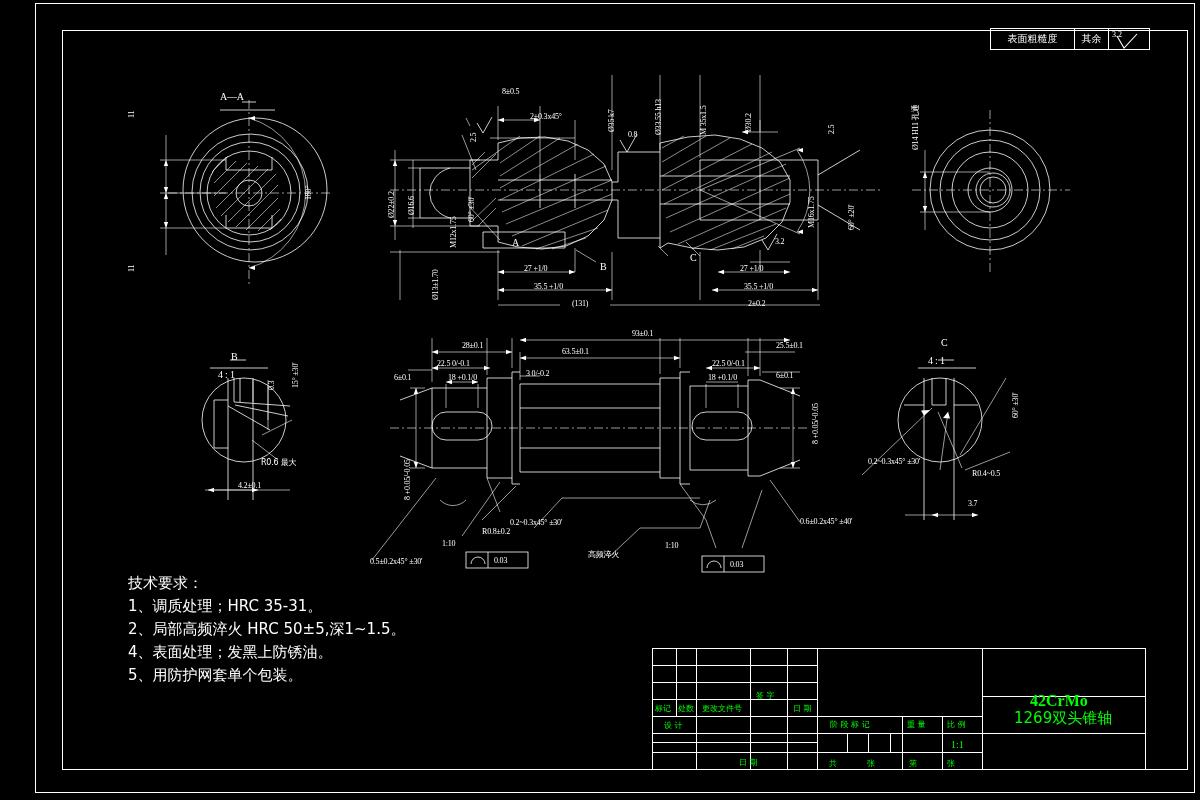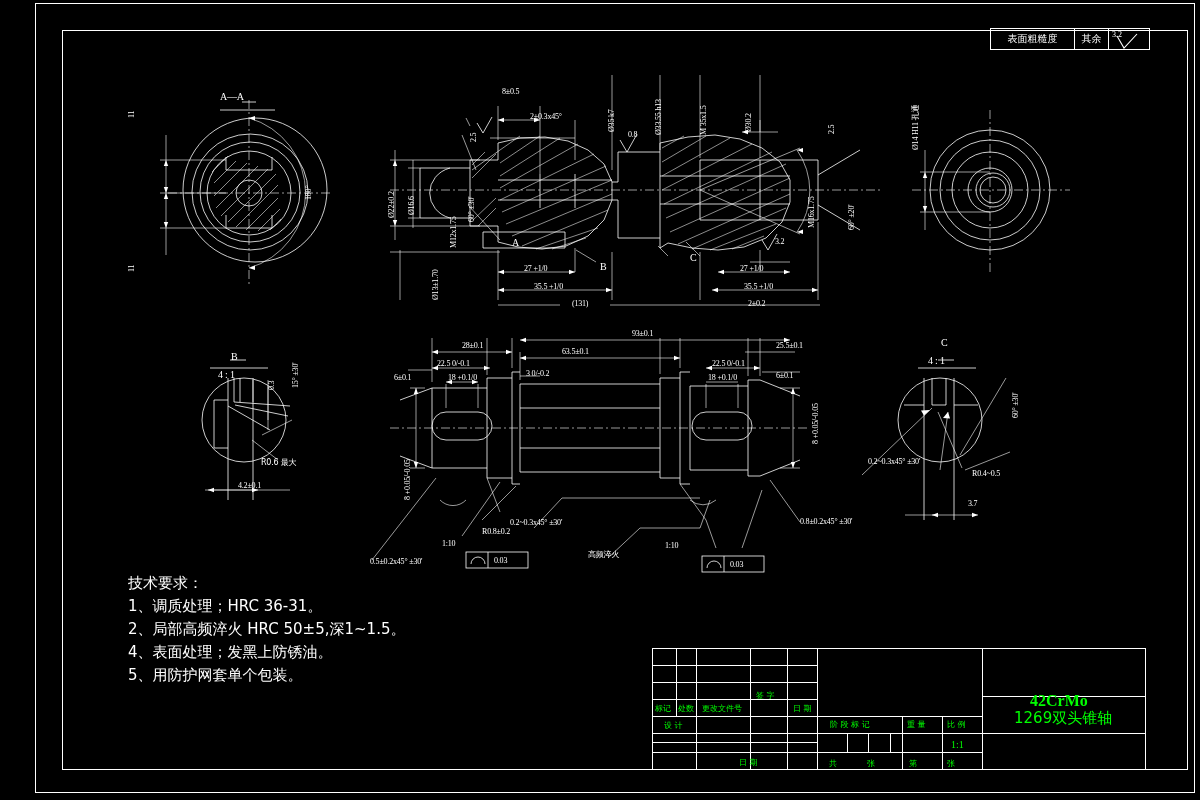--- a/index.html
+++ b/index.html
@@ -551,42 +551,42 @@
   <div class="t vert" style="left:404px; top:500px;">8 +0.05/-0.05</div>
   <div class="t" style="left:776px; top:372px;">6±0.1</div>
   <div class="t vert" style="left:812px; top:444px;">8 +0.05/-0.05</div>
 
   <div class="t" style="left:370px; top:558px;">0.5±0.2x45°  ±30'</div>
   <div class="t" style="left:482px; top:528px;">R0.8±0.2</div>
   <div class="t" style="left:442px; top:540px;">1:10</div>
   <div class="t" style="left:510px; top:519px;">0.2~0.3x45°  ±30'</div>
   <div class="t cn" style="left:588px; top:551px;">高频淬火</div>
   <div class="t" style="left:665px; top:542px;">1:10</div>
-  <div class="t" style="left:800px; top:518px;">0.8±0.2x45°  ±30'</div>
+  <div class="t" style="left:800px; top:518px;">0.6±0.2x45°  ±40'</div>
 
   <div class="t" style="left:494px; top:557px;">0.03</div>
   <div class="t" style="left:730px; top:561px;">0.03</div>
 
   <div class="t mid" style="left:231px; top:352px;">B</div>
   <div class="t mid" style="left:218px; top:370px;">4 : 1</div>
   <div class="t cn" style="left:261px; top:459px;">R0.6 最大</div>
   <div class="t" style="left:238px; top:482px;">4.2±0.1</div>
   <div class="t vert" style="left:268px; top:390px;">0.3</div>
   <div class="t vert" style="left:292px; top:388px;">15° ±30'</div>
 
   <div class="t mid" style="left:941px; top:338px;">C</div>
   <div class="t mid" style="left:928px; top:356px;">4 : 1</div>
   <div class="t" style="left:868px; top:458px;">0.2~0.3x45°  ±30'</div>
   <div class="t" style="left:972px; top:470px;">R0.4~0.5</div>
   <div class="t" style="left:968px; top:500px;">3.7</div>
   <div class="t vert" style="left:1012px; top:418px;">60° ±30'</div>
 
   <div class="tech">
     <div>技术要求：</div>
-    <div>1、调质处理；HRC 36-31。</div>
+    <div>1、调质处理；HRC 35-31。</div>
     <div>2、局部高频淬火 HRC 50±5,深1~1.5。</div>
     <div>4、表面处理；发黑上防锈油。</div>
     <div>5、用防护网套单个包装。</div>
   </div>
 
   <div class="title-block">
 
     <div class="gl" style="left:0; top:0; width:494px; height:1.2px;"></div>
     <div class="gl" style="left:0; top:121px; width:494px; height:1.2px;"></div>
     <div class="gl" style="left:0; top:0; width:1.2px; height:122px;"></div>

